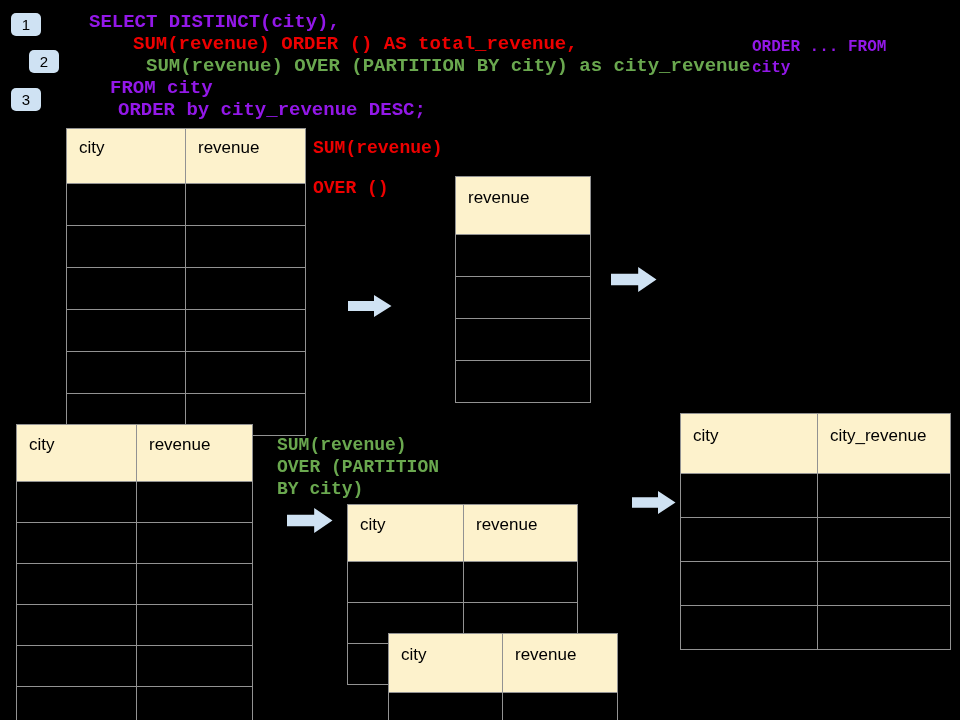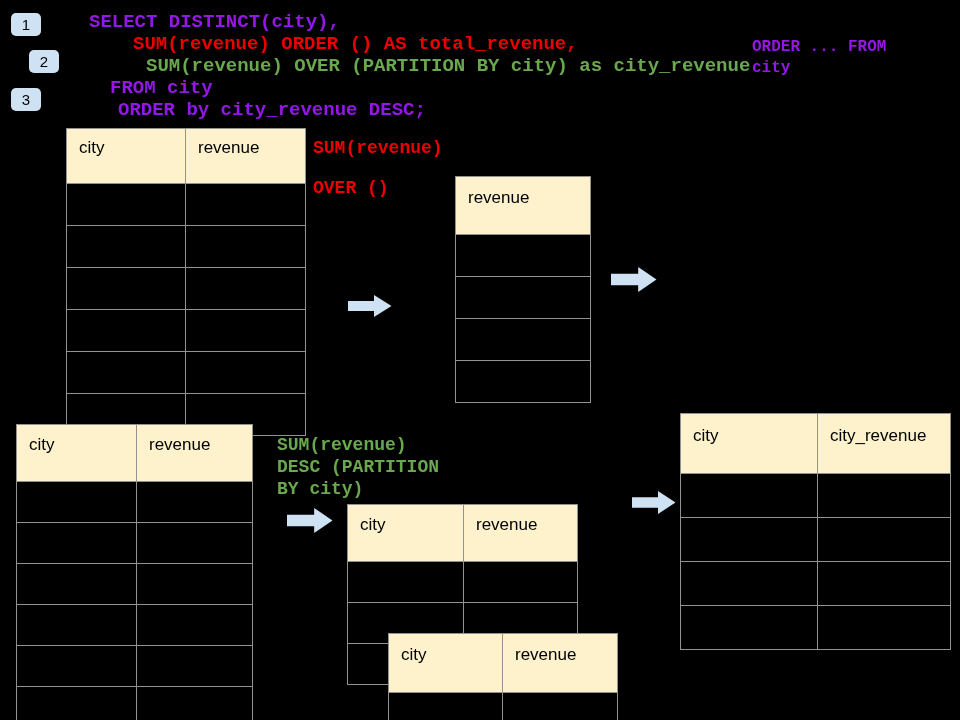--- a/index.html
+++ b/index.html
@@ -82,21 +82,21 @@
     <div class="note-line" style="left:752px;top:58px">city</div>
   </div>
 
   <div>
     <div class="ann-line" data-color="red" style="left:313px;top:137px">SUM(revenue)</div>
     <div class="ann-line" data-color="red" style="left:313px;top:177px">OVER ()</div>
   </div>
 
   <div>
     <div class="ann-line" data-color="green" style="left:277px;top:434px">SUM(revenue)</div>
-    <div class="ann-line" data-color="green" style="left:277px;top:456px">DESC (PARTITION</div>
+    <div class="ann-line" data-color="green" style="left:277px;top:456px">OVER (PARTITION</div>
     <div class="ann-line" data-color="green" style="left:277px;top:478px">BY city)</div>
   </div>
 
   <table class="dtable t1" style="left:66px;top:128px;width:239px">
     <colgroup>
         <col style="width:119px">
         <col style="width:120px">
       </colgroup>
     <thead>
         <tr>

